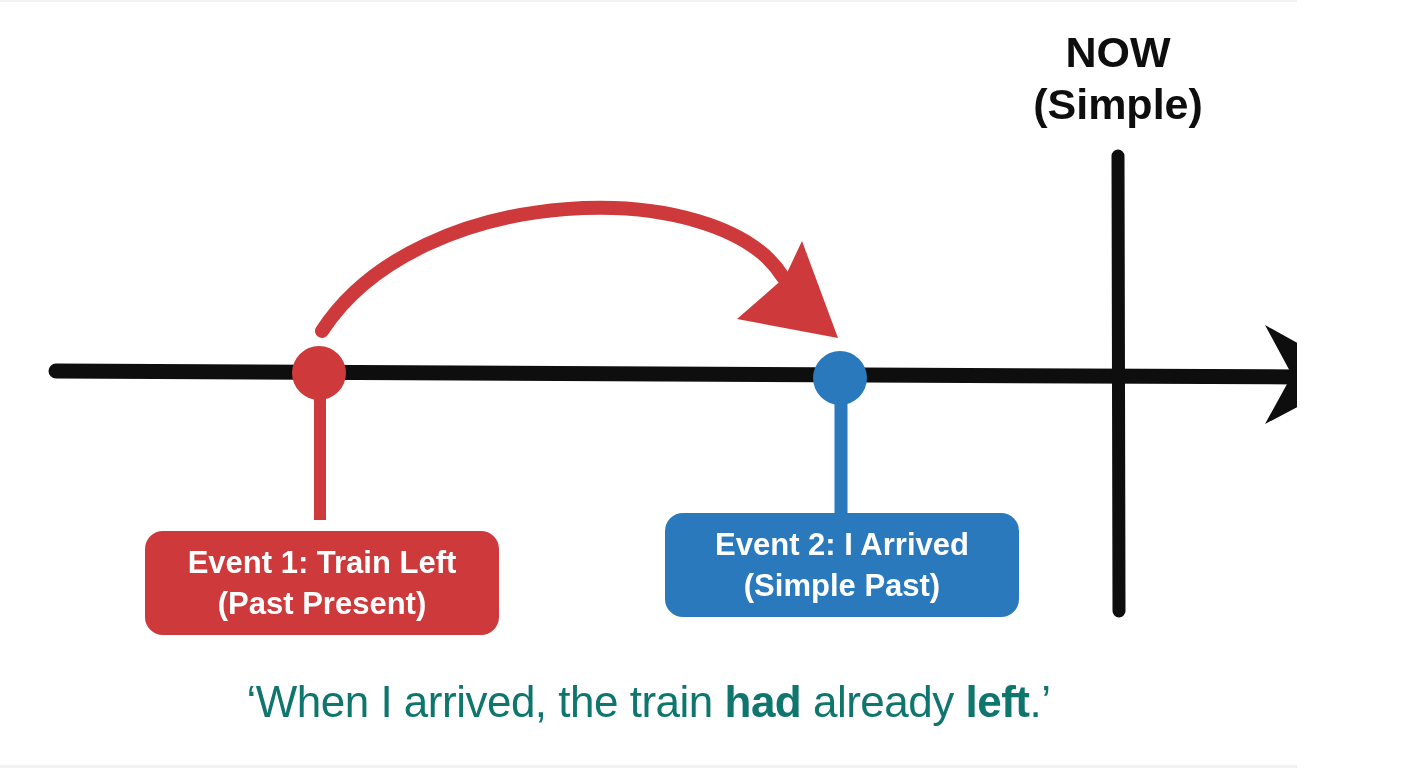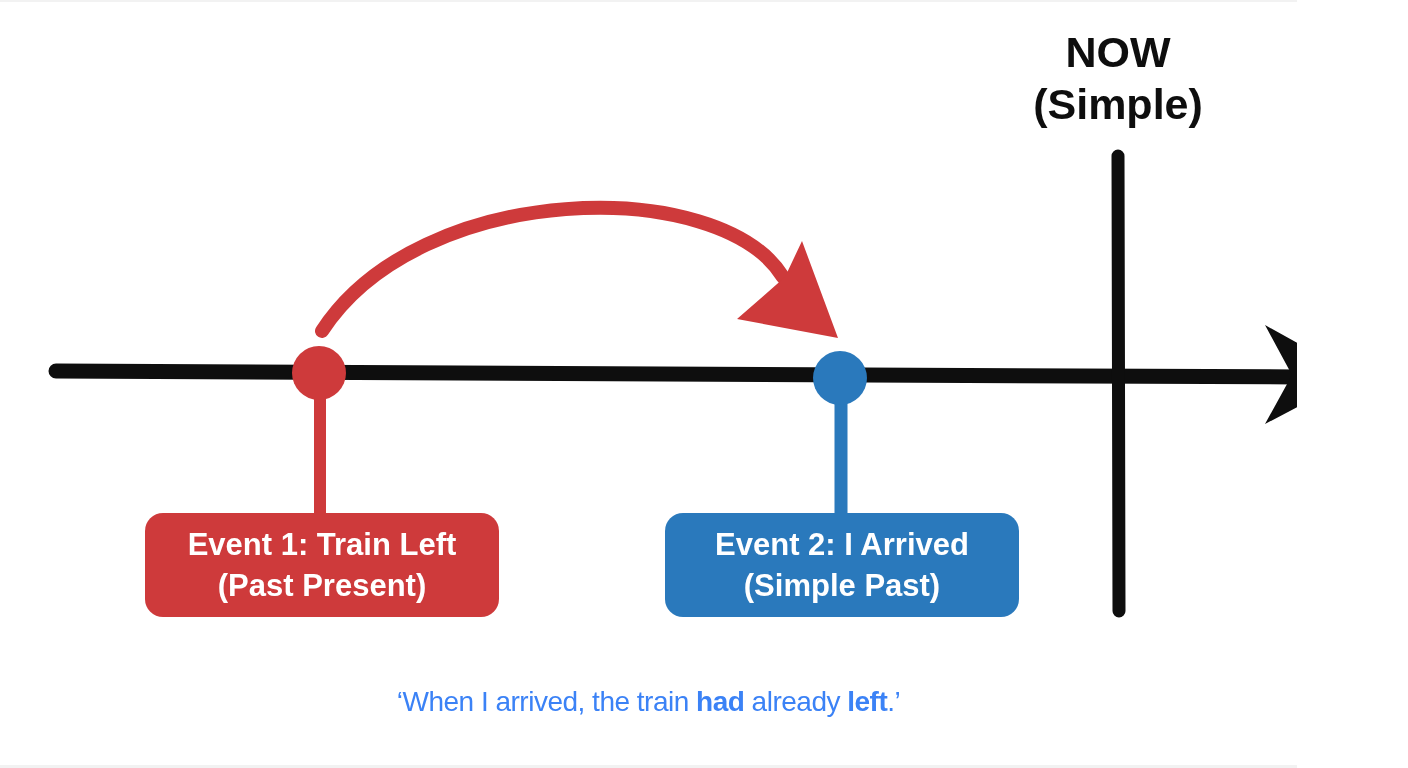--- a/index.html
+++ b/index.html
@@ -60,36 +60,37 @@
     line-height: 41px;
     text-align: center;
     display: flex;
     flex-direction: column;
     justify-content: center;
     box-sizing: border-box;
   }
   .event-box.event1 {
     left: 145px;
     background: #CE3A3B;
+    margin-top: 18px;
   }
   .event-box.event2 {
     left: 665px;
     background: #2A79BC;
   }
 
   .sentence {
     position: absolute;
     left: 0;
     right: 0;
     top: 676px;
     text-align: center;
-    font-size: 28px;
+    font-size: 44px;
     line-height: 52px;
     letter-spacing: -0.5px;
-    color: #3b82f6;
+    color: #0f766e;
     white-space: nowrap;
   }
   .sentence .b { font-weight: 700; }
 </style>
 </head>
 <body>
 
 <div class="canvas">
 
   <div class="edge-strip top"></div>

